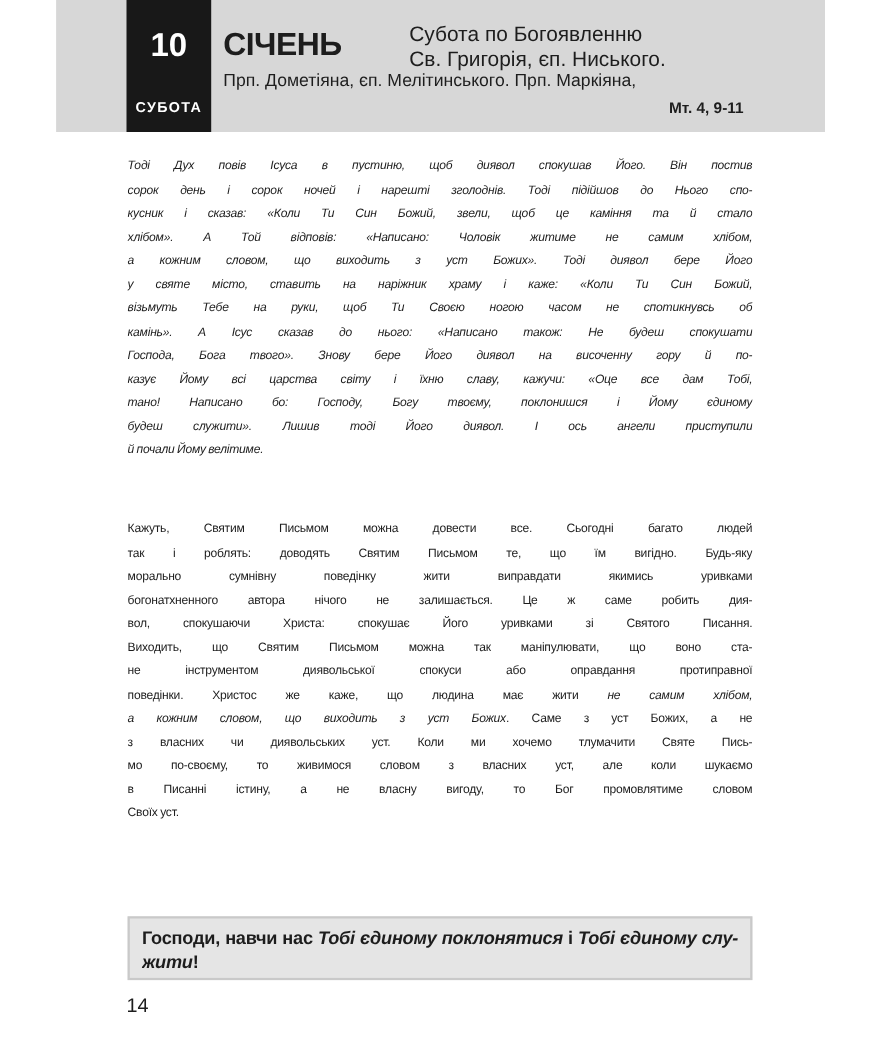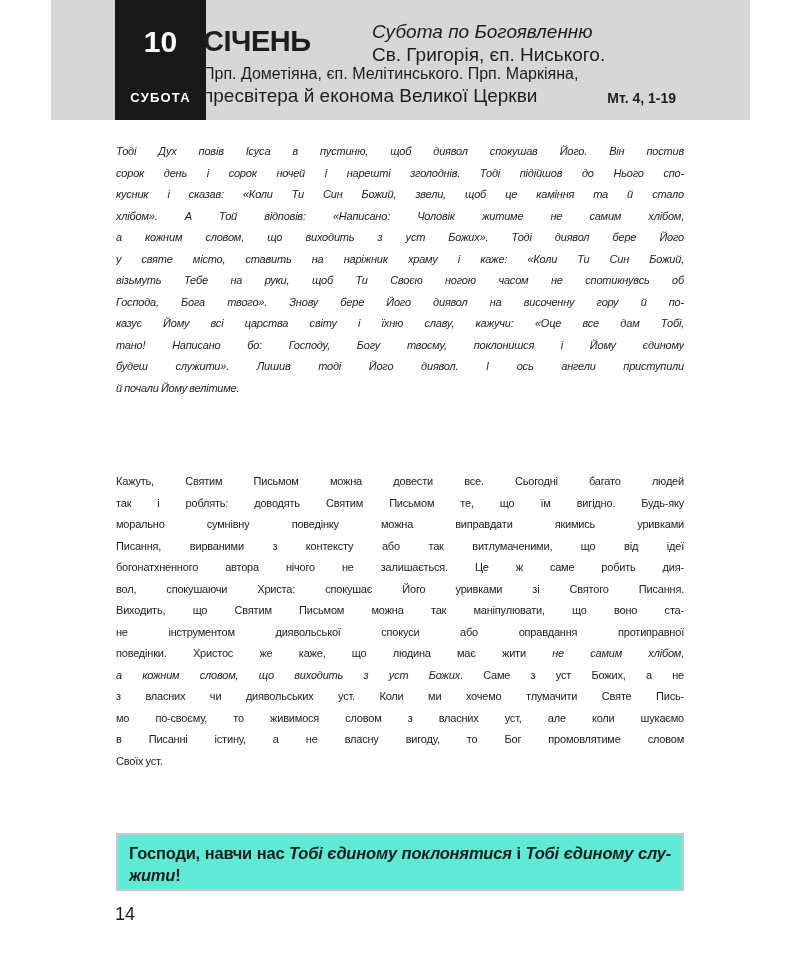--- a/index.html
+++ b/index.html
@@ -11,39 +11,39 @@
     color:#1d1d1d;
     overflow:hidden;
   }
   
   .band{
     position:absolute;left:51px;top:0;width:699px;height:120px;
     background:#d7d7d7;
   }
   .daybox{
     position:absolute;left:64px;top:0;width:77px;height:120px;
-    background:#181818;color:#ffffff;text-align:center;padding-left:14px;
+    background:#181818;color:#ffffff;text-align:center;
   }
   .daynum{
     position:absolute;left:0;top:26px;width:100%;
     font-size:30px;font-weight:bold;line-height:32px;
   }
   .weekday{
     position:absolute;left:0;top:90px;width:100%;
     font-size:13px;font-weight:bold;letter-spacing:1.2px;
   }
   .month{
     position:absolute;left:152px;top:27px;
     font-size:29px;font-weight:bold;letter-spacing:-0.5px;line-height:29px;
   }
   .feastblock{
     position:absolute;left:321px;top:21px;
     font-size:19px;line-height:22.5px;
   }
-  .feast1{font-style:italic;}
+  .feast1{}
   .feast3{position:absolute;left:152px;top:63px;font-size:16px;line-height:22px;white-space:nowrap;}
   .feast4{position:absolute;left:152px;top:85px;font-size:19px;line-height:22px;white-space:nowrap;}
   .readref{
     position:absolute;right:74px;top:90px;
     font-size:14px;font-weight:bold;
   }
   
   .textblock{
     position:absolute;left:116px;width:568px;
     font-size:11px;
@@ -56,21 +56,21 @@
   }
   .tline.last{text-align-last:left;}
   .gospel{top:141px;font-style:italic;}
   .commentary{top:471px;}
   .it{font-style:italic;margin-top:44px;}
   .up{font-style:normal;}
   
   .prayerbox{
     position:absolute;left:116px;top:833px;width:568px;height:58px;
     border:2px solid #c9c9c9;box-sizing:border-box;
-    background:#5eead4;
+    background:#e5e5e5;
     padding:7px 11px 0 11px;
     font-size:16.5px;font-weight:bold;
   }
   .prayerbox .tline{height:22px;line-height:22px;}
   
   .pagenum{
     position:absolute;left:115px;top:904px;
     font-size:18px;line-height:20px;
   }
 </style>
@@ -83,44 +83,43 @@
     <div class="daybox">
       <div class="daynum">10</div>
       <div class="weekday">СУБОТА</div>
     </div>
     <div class="month">СІЧЕНЬ</div>
     <div class="feastblock">
       <div class="feast1">Субота по Богоявленню</div>
       <div class="feast2">Св. Григорія, єп. Ниського.</div>
     </div>
     <div class="feast3">Прп. Дометіяна, єп. Мелітинського. Прп. Маркіяна,</div>
-    <div class="feast4">пресвітера й економа Великої Церкви</div>
-    <div class="readref">Мт. 4, 1-19</div>
+    <div class="readref">Мт. 4, 9-11</div>
   </div>
 
   <div class="textblock gospel">
       <div class="tline">Тоді Дух повів Ісуса в пустиню, щоб диявол спокушав Його. Він постив</div>
       <div class="tline">сорок день і сорок ночей і нарешті зголоднів. Тоді підійшов до Нього спо-</div>
       <div class="tline">кусник і сказав: «Коли Ти Син Божий, звели, щоб це каміння та й стало</div>
       <div class="tline">хлібом». А Той відповів: «Написано: Чоловік житиме не самим хлібом,</div>
       <div class="tline">а кожним словом, що виходить з уст Божих». Тоді диявол бере Його</div>
       <div class="tline">у святе місто, ставить на наріжник храму і каже: «Коли Ти Син Божий,</div>
       <div class="tline">візьмуть Тебе на руки, щоб Ти Своєю ногою часом не спотикнувсь об</div>
+      <div class="tline">камінь». А Ісус сказав до нього: «Написано також: Не будеш спокушати</div>
       <div class="tline">Господа, Бога твого». Знову бере Його диявол на височенну гору й по-</div>
       <div class="tline">казує Йому всі царства світу і їхню славу, кажучи: «Оце все дам Тобі,</div>
       <div class="tline">тано! Написано бо: Господу, Богу твоєму, поклонишся і Йому єдиному</div>
       <div class="tline">будеш служити». Лишив тоді Його диявол. І ось ангели приступили</div>
       <div class="tline last">й почали Йому велітиме.</div>
     </div>
 
   <div class="textblock commentary">
       <div class="tline">Кажуть, Святим Письмом можна довести все. Сьогодні багато людей</div>
       <div class="tline">так і роблять: доводять Святим Письмом те, що їм вигідно. Будь-яку</div>
-      <div class="tline">морально сумнівну поведінку можна виправдати якимись уривками</div>
-      <div class="tline">Писання, вирваними з контексту або так витлумаченими, що від ідеї</div>
+      <div class="tline">морально сумнівну поведінку жити виправдати якимись уривками</div>
       <div class="tline">богонатхненного автора нічого не залишається. Це ж саме робить дия-</div>
       <div class="tline">вол, спокушаючи Христа: спокушає Його уривками зі Святого Писання.</div>
       <div class="tline">Виходить, що Святим Письмом можна так маніпулювати, що воно ста-</div>
       <div class="tline">не інструментом диявольської спокуси або оправдання протиправної</div>
       <div class="tline"><span class="up">поведінки. Христос же каже, що людина має жити </span><span class="it">не самим хлібом,</span></div>
       <div class="tline"><span class="it">а кожним словом, що виходить з уст Божих</span><span class="up">. Саме з уст Божих, а не</span></div>
       <div class="tline">з власних чи диявольських уст. Коли ми хочемо тлумачити Святе Пись-</div>
       <div class="tline">мо по-своєму, то живимося словом з власних уст, але коли шукаємо</div>
       <div class="tline">в Писанні істину, а не власну вигоду, то Бог промовлятиме словом</div>
       <div class="tline last">Своїх уст.</div>

